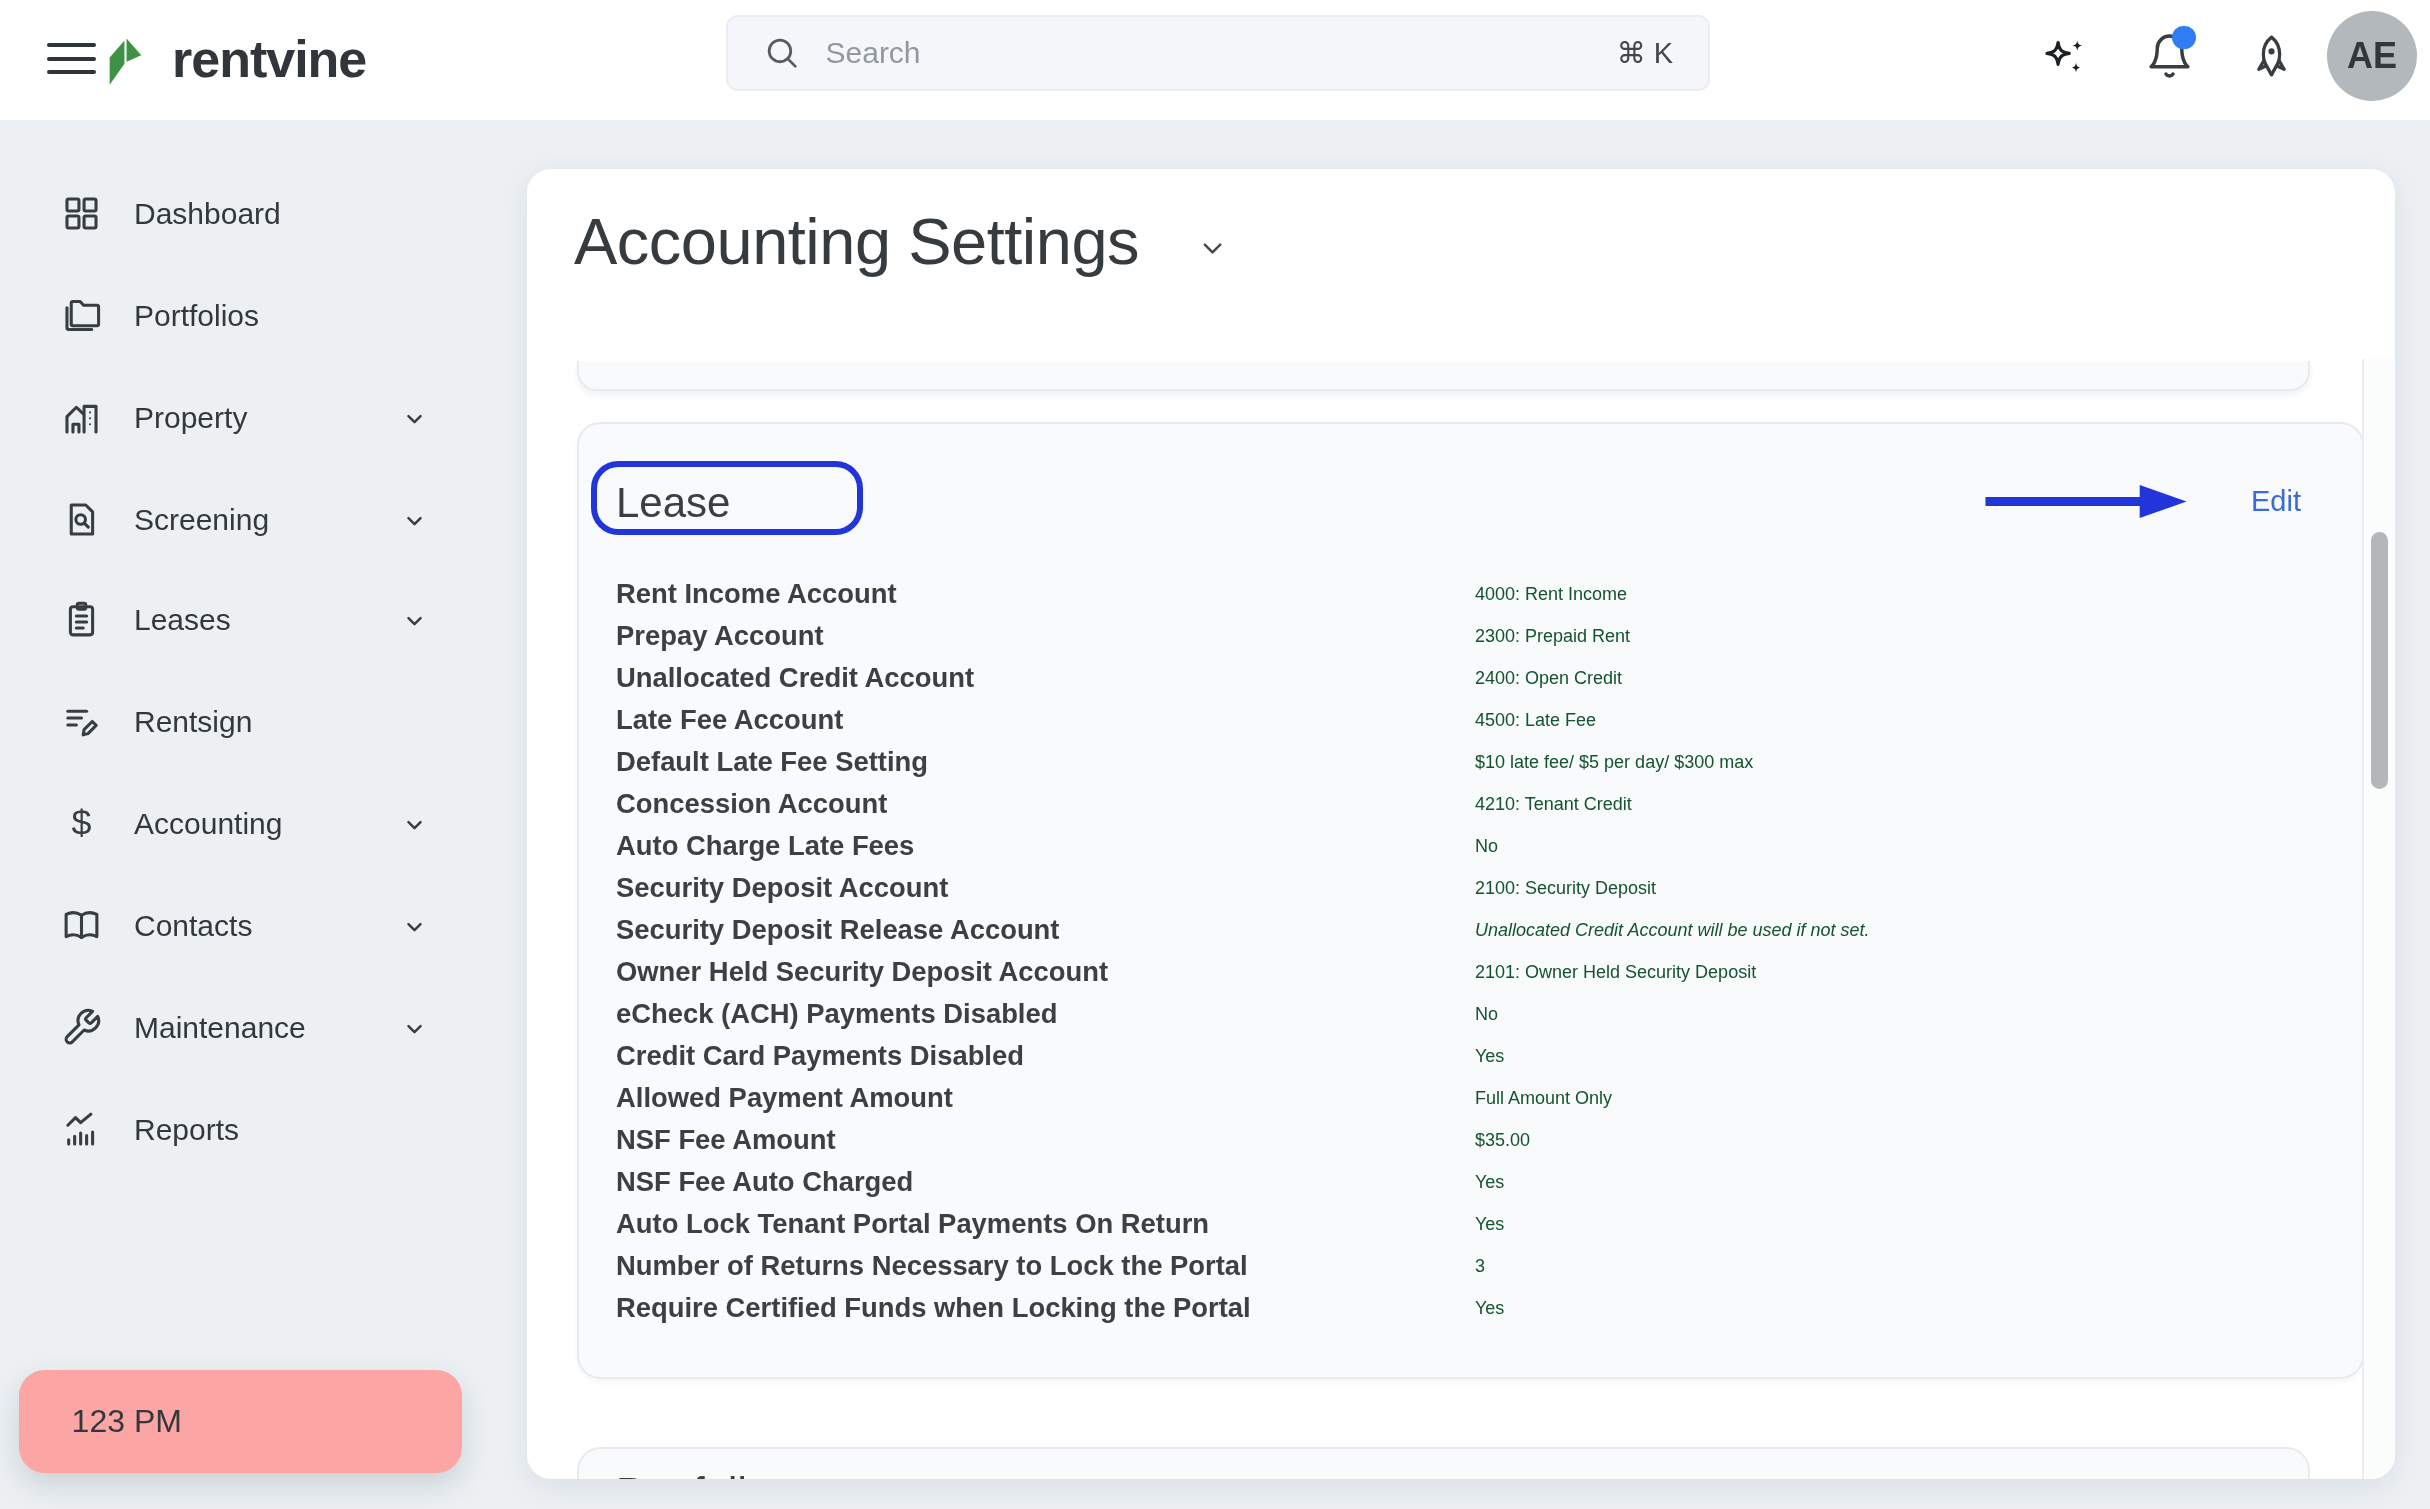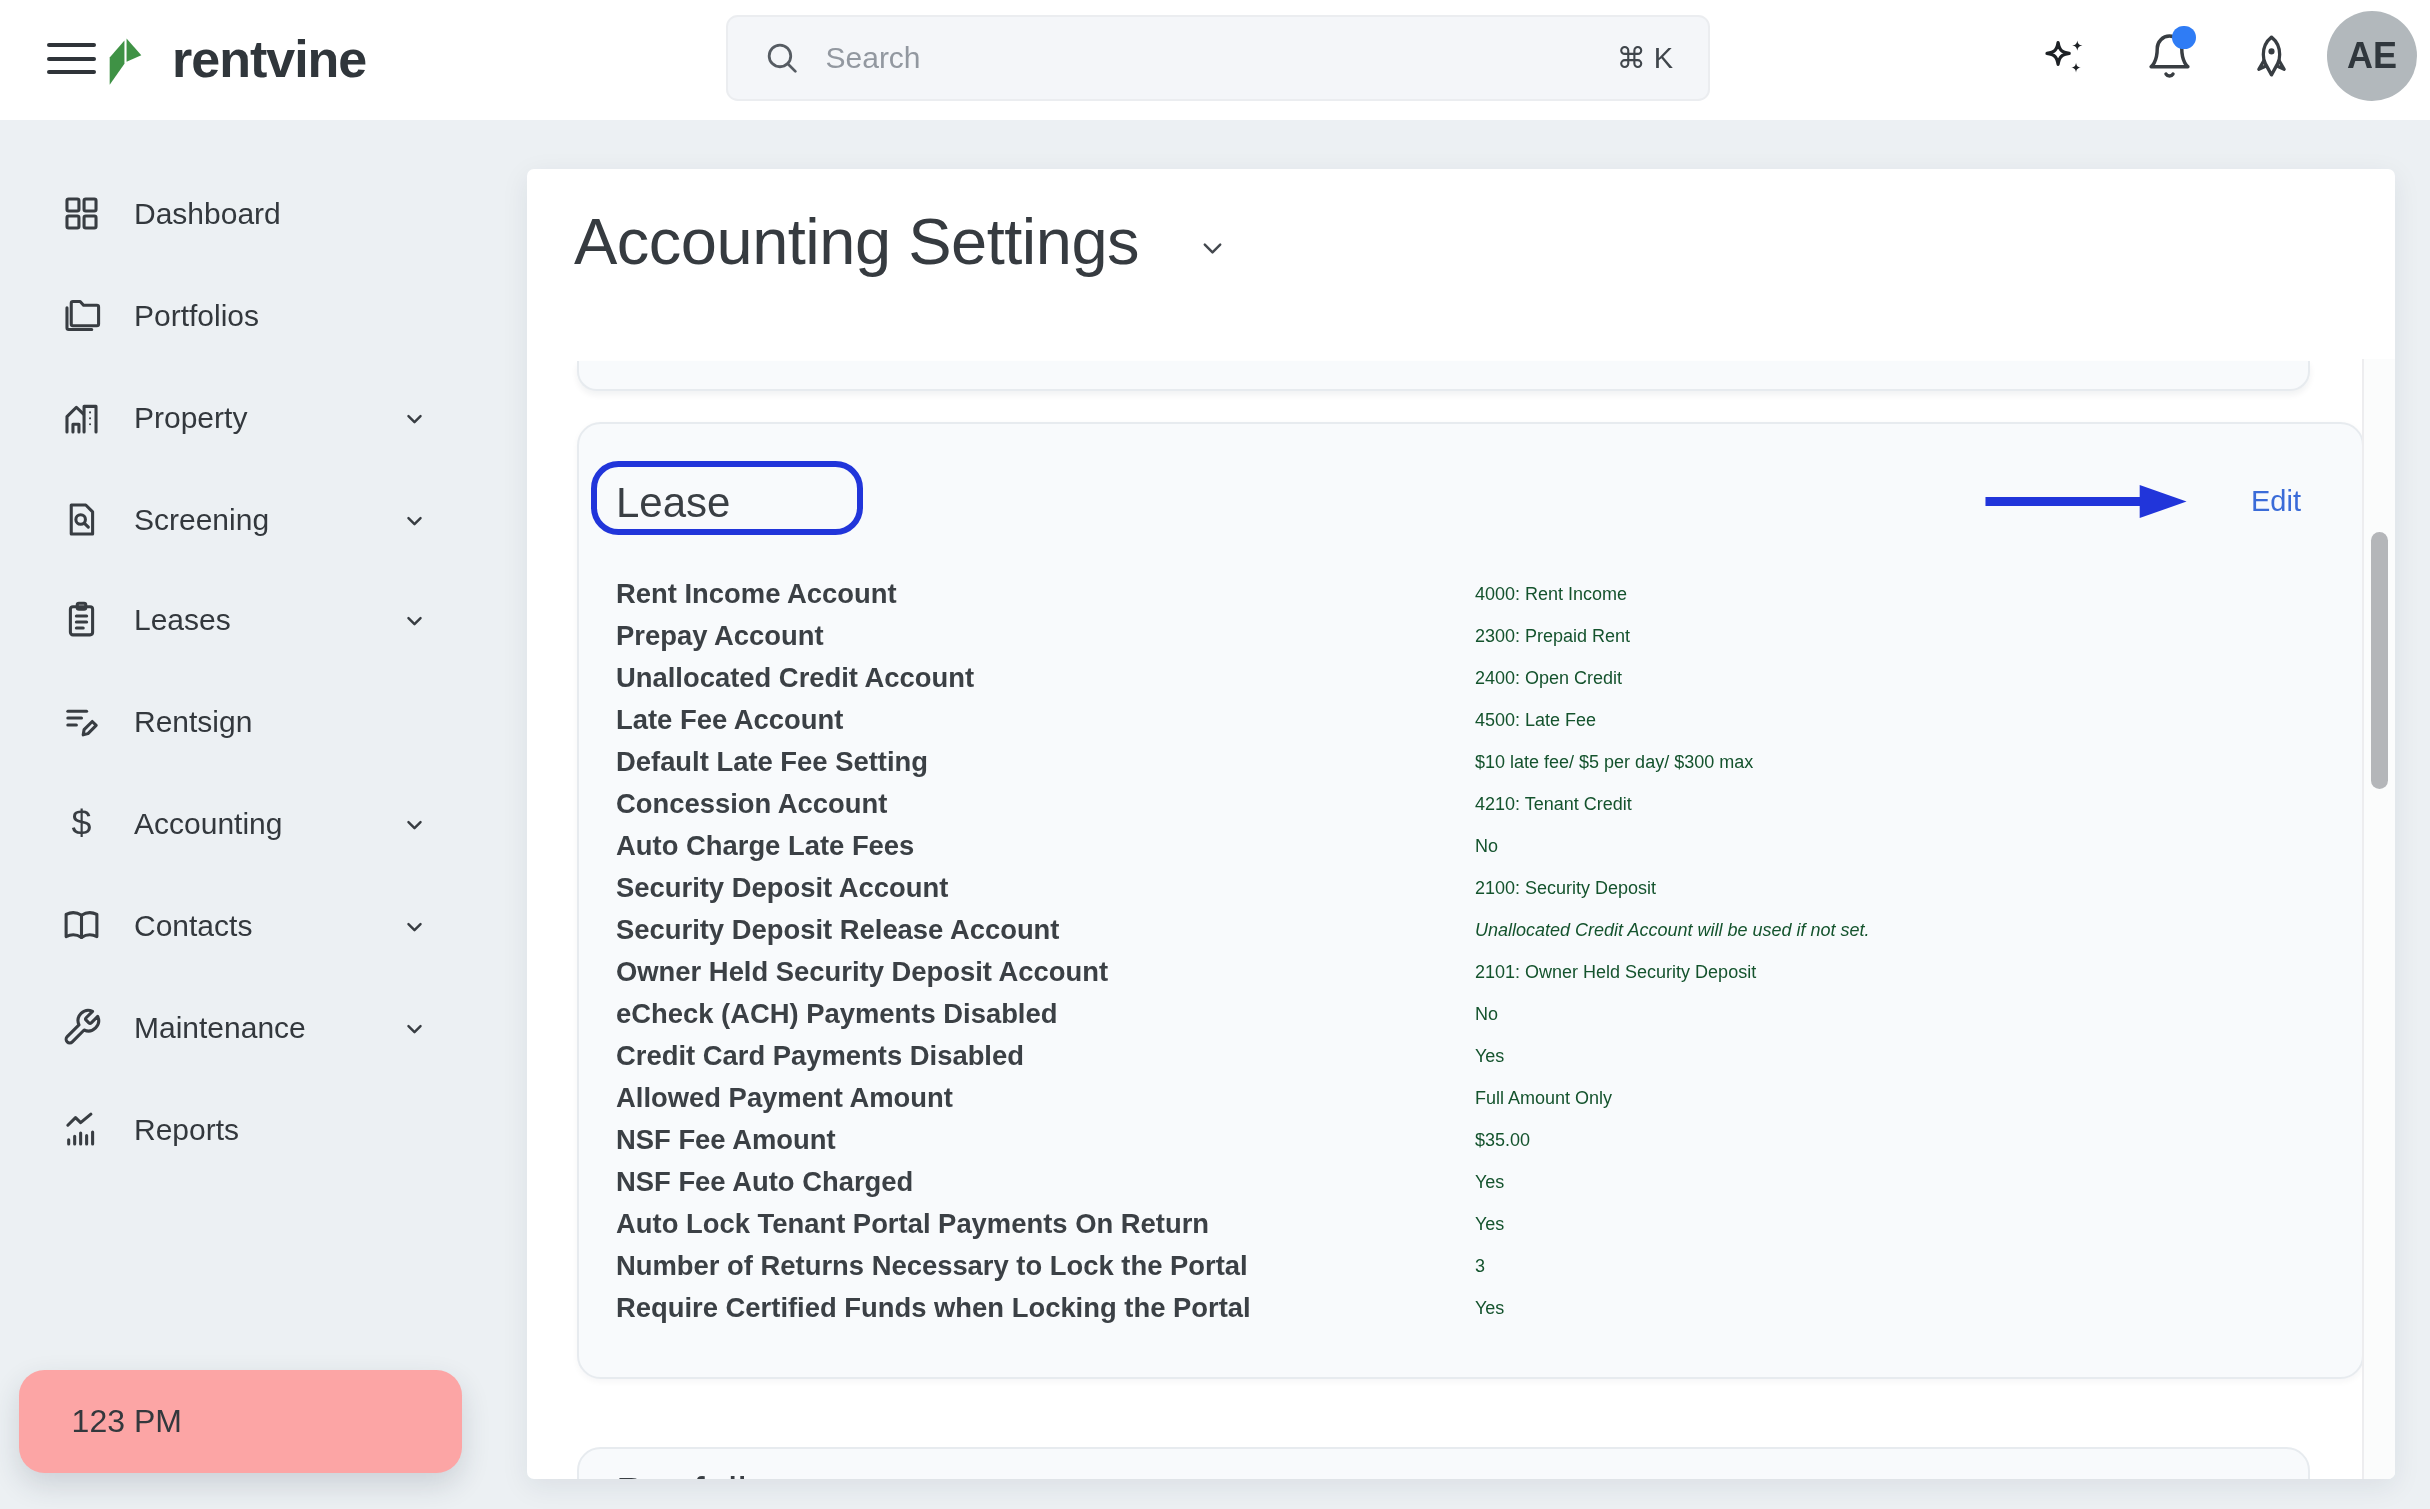--- a/index.html
+++ b/index.html
@@ -16,21 +16,21 @@
 
   
   .header { position:absolute; left:0; top:0; width:2431px; height:120px; background:#ffffff; }
   .hamburger { position:absolute; left:47px; top:43px; width:49px; cursor:pointer; }
   .hamburger span { display:block; height:3.9px; background:#2f3439; border-radius:2px; margin-bottom:9.8px; }
   .hamburger span:last-child { margin-bottom:0; }
   .logo { position:absolute; left:106px; top:21.6px; height:74px; display:flex; align-items:center; cursor:pointer; }
   .logo-text { font-size:52px; font-weight:600; letter-spacing:-1px; color:#30363b; margin-left:27px; }
 
   .search-box {
-    position:absolute; left:726px; top:14.7px; width:984px; height:86px;
+    position:absolute; left:726px; top:14.7px; width:984px; height:76px;
     background:#f4f6f9; border:2px solid #ebedf0; border-radius:11.8px;
     display:flex; align-items:center; padding:0 35px; cursor:text;
   }
   .search-placeholder { margin-left:25.5px; font-size:30px; color:#9298a0; flex:1; }
   .search-shortcut { font-size:29px; color:#40464c; }
 
   .hdr-icon { position:absolute; cursor:pointer; }
   .notif-dot { position:absolute; left:2172px; top:25.5px; width:23.5px; height:23.5px; border-radius:50%; background:#2f7cf5; }
   .avatar {
     position:absolute; left:2327px; top:10.8px; width:90px; height:90px; border-radius:50%;
@@ -44,21 +44,21 @@
     position:absolute; left:59px; width:392px; height:61px;
     display:flex; align-items:center; cursor:pointer;
   }
   .side-item .ic { width:45px; height:45px; display:flex; align-items:center; justify-content:center; }
   .side-item .lbl { margin-left:30px; font-size:30px; color:#33383d; }
   .side-item .chev { position:absolute; left:341px; top:16.7px; }
 
   
   .main-panel {
     position:absolute; left:527px; top:169px; width:1868px; height:1310px;
-    background:#ffffff; border-radius:7px;
+    background:#ffffff; border-radius:24px;
     box-shadow:0 7.8px 27.4px rgba(30,40,60,0.08);
     overflow:hidden;
   }
   .page-title { position:absolute; left:47px; top:35px; font-size:65px; font-weight:400; color:#363b40; letter-spacing:-0.5px; }
   .title-chev { position:absolute; left:667px; top:61px; cursor:pointer; }
 
   .strip-card {
     position:absolute; left:50px; top:192px; width:1733px; height:30px;
     background:#f8fafc; border:2px solid #e7ebef; border-top:none;
     border-radius:0 0 19.6px 19.6px; box-shadow:0 3.9px 6.9px rgba(25,35,55,0.06);

